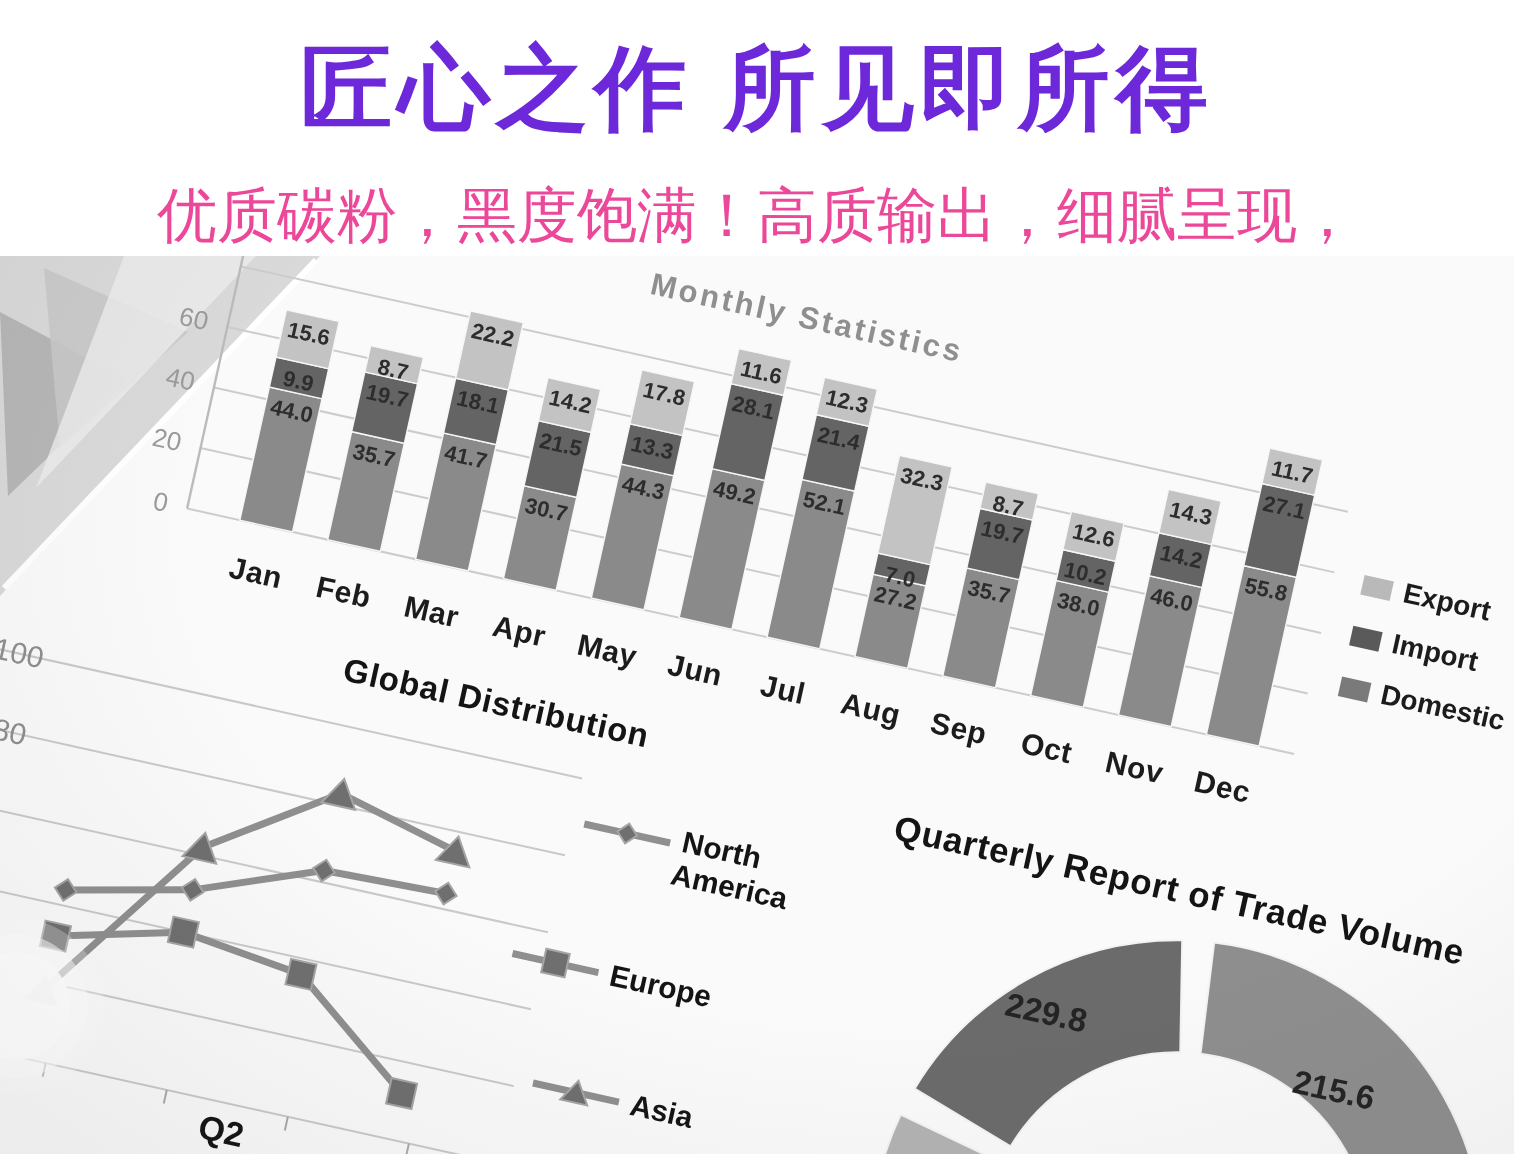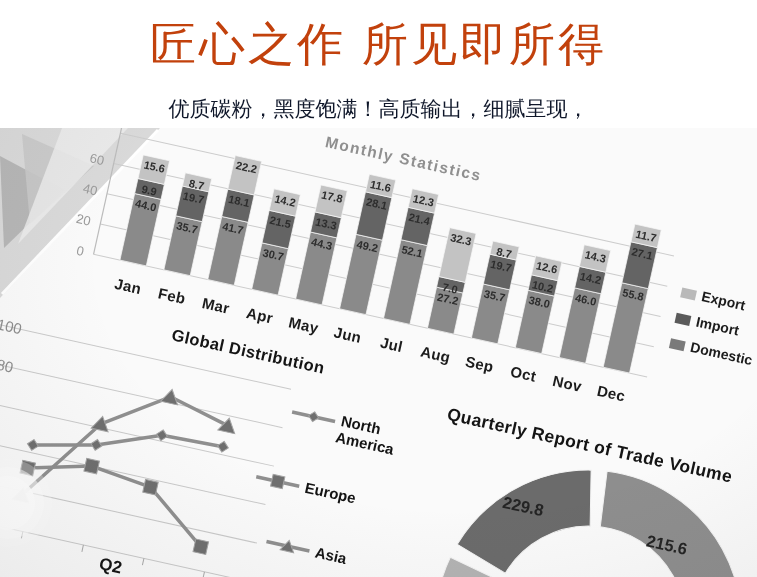--- a/index.html
+++ b/index.html
@@ -1,21 +1,21 @@
 <!DOCTYPE html>
 <html><head>
 <meta charset="utf-8">
 <style>
   html,body{margin:0;padding:0;background:#fff;}
   body{width:757px;height:577px;overflow:hidden;font-family:"Liberation Sans",sans-serif;}
   .page{position:relative;width:757px;height:577px;background:#fff;overflow:hidden;}
   .header{position:absolute;top:0;left:0;width:100%;z-index:3;text-align:center;}
-  .title{margin:14px 0 0 0;font-size:46px;font-weight:400;color:#c2410c;letter-spacing:3px;
+  .title{margin:14px 0 0 0;font-size:46px;font-weight:700;color:#6d28d9;letter-spacing:3px;
          font-family:"Liberation Sans",sans-serif;}
-  .sub{margin:0;font-size:21px;line-height:41px;font-weight:500;color:#0f172a;}
+  .sub{margin:0;font-size:30px;line-height:41px;font-weight:500;color:#ec4899;}
   .sub.first{margin-top:12px;}
   .photo{position:absolute;top:128px;left:0;width:757px;height:449px;z-index:1;
          background:linear-gradient(112deg,#c6c6c6 0%,#dedede 9%,#f0f0f0 26%,#f8f8f8 60%,#ededed 100%);}
   .photo svg{display:block;}
   .vignette{position:absolute;left:0;top:0;width:757px;height:449px;z-index:2;pointer-events:none;
             background:radial-gradient(ellipse at 60% 30%, rgba(255,255,255,0) 55%, rgba(50,50,50,0.07) 100%);}
   
   .bT{font:600 15.5px "Liberation Sans",sans-serif;fill:#8f8f8f;letter-spacing:1.5px;}
   .by{font:400 13px "Liberation Sans",sans-serif;fill:#9a9a9a;}
   .bv{font:700 11px "Liberation Sans",sans-serif;fill:#2d2d2d;}

